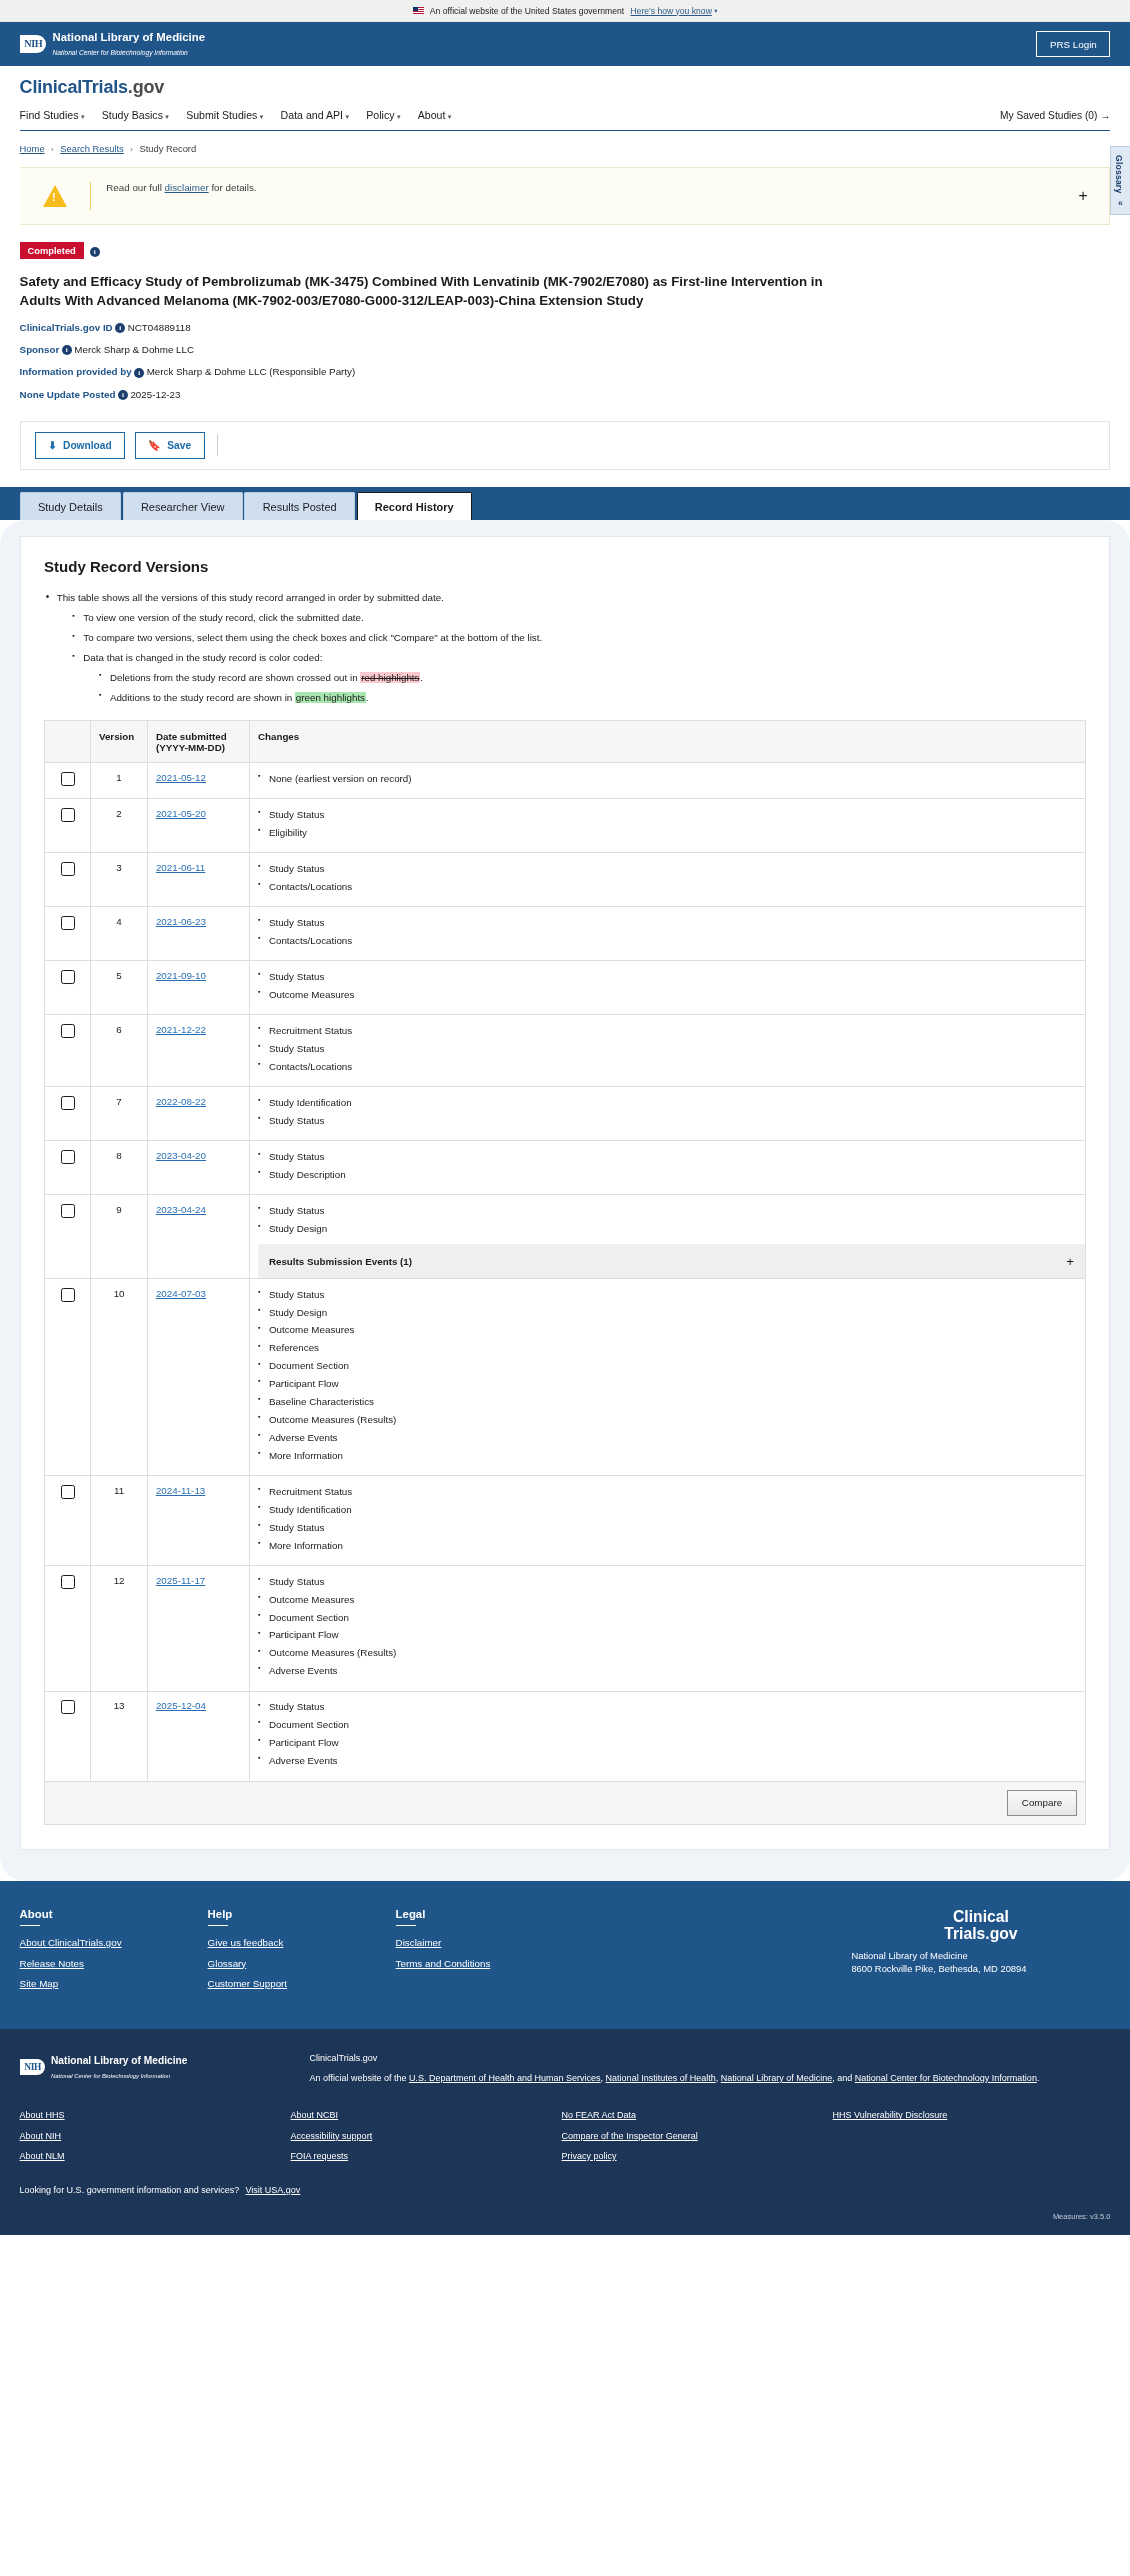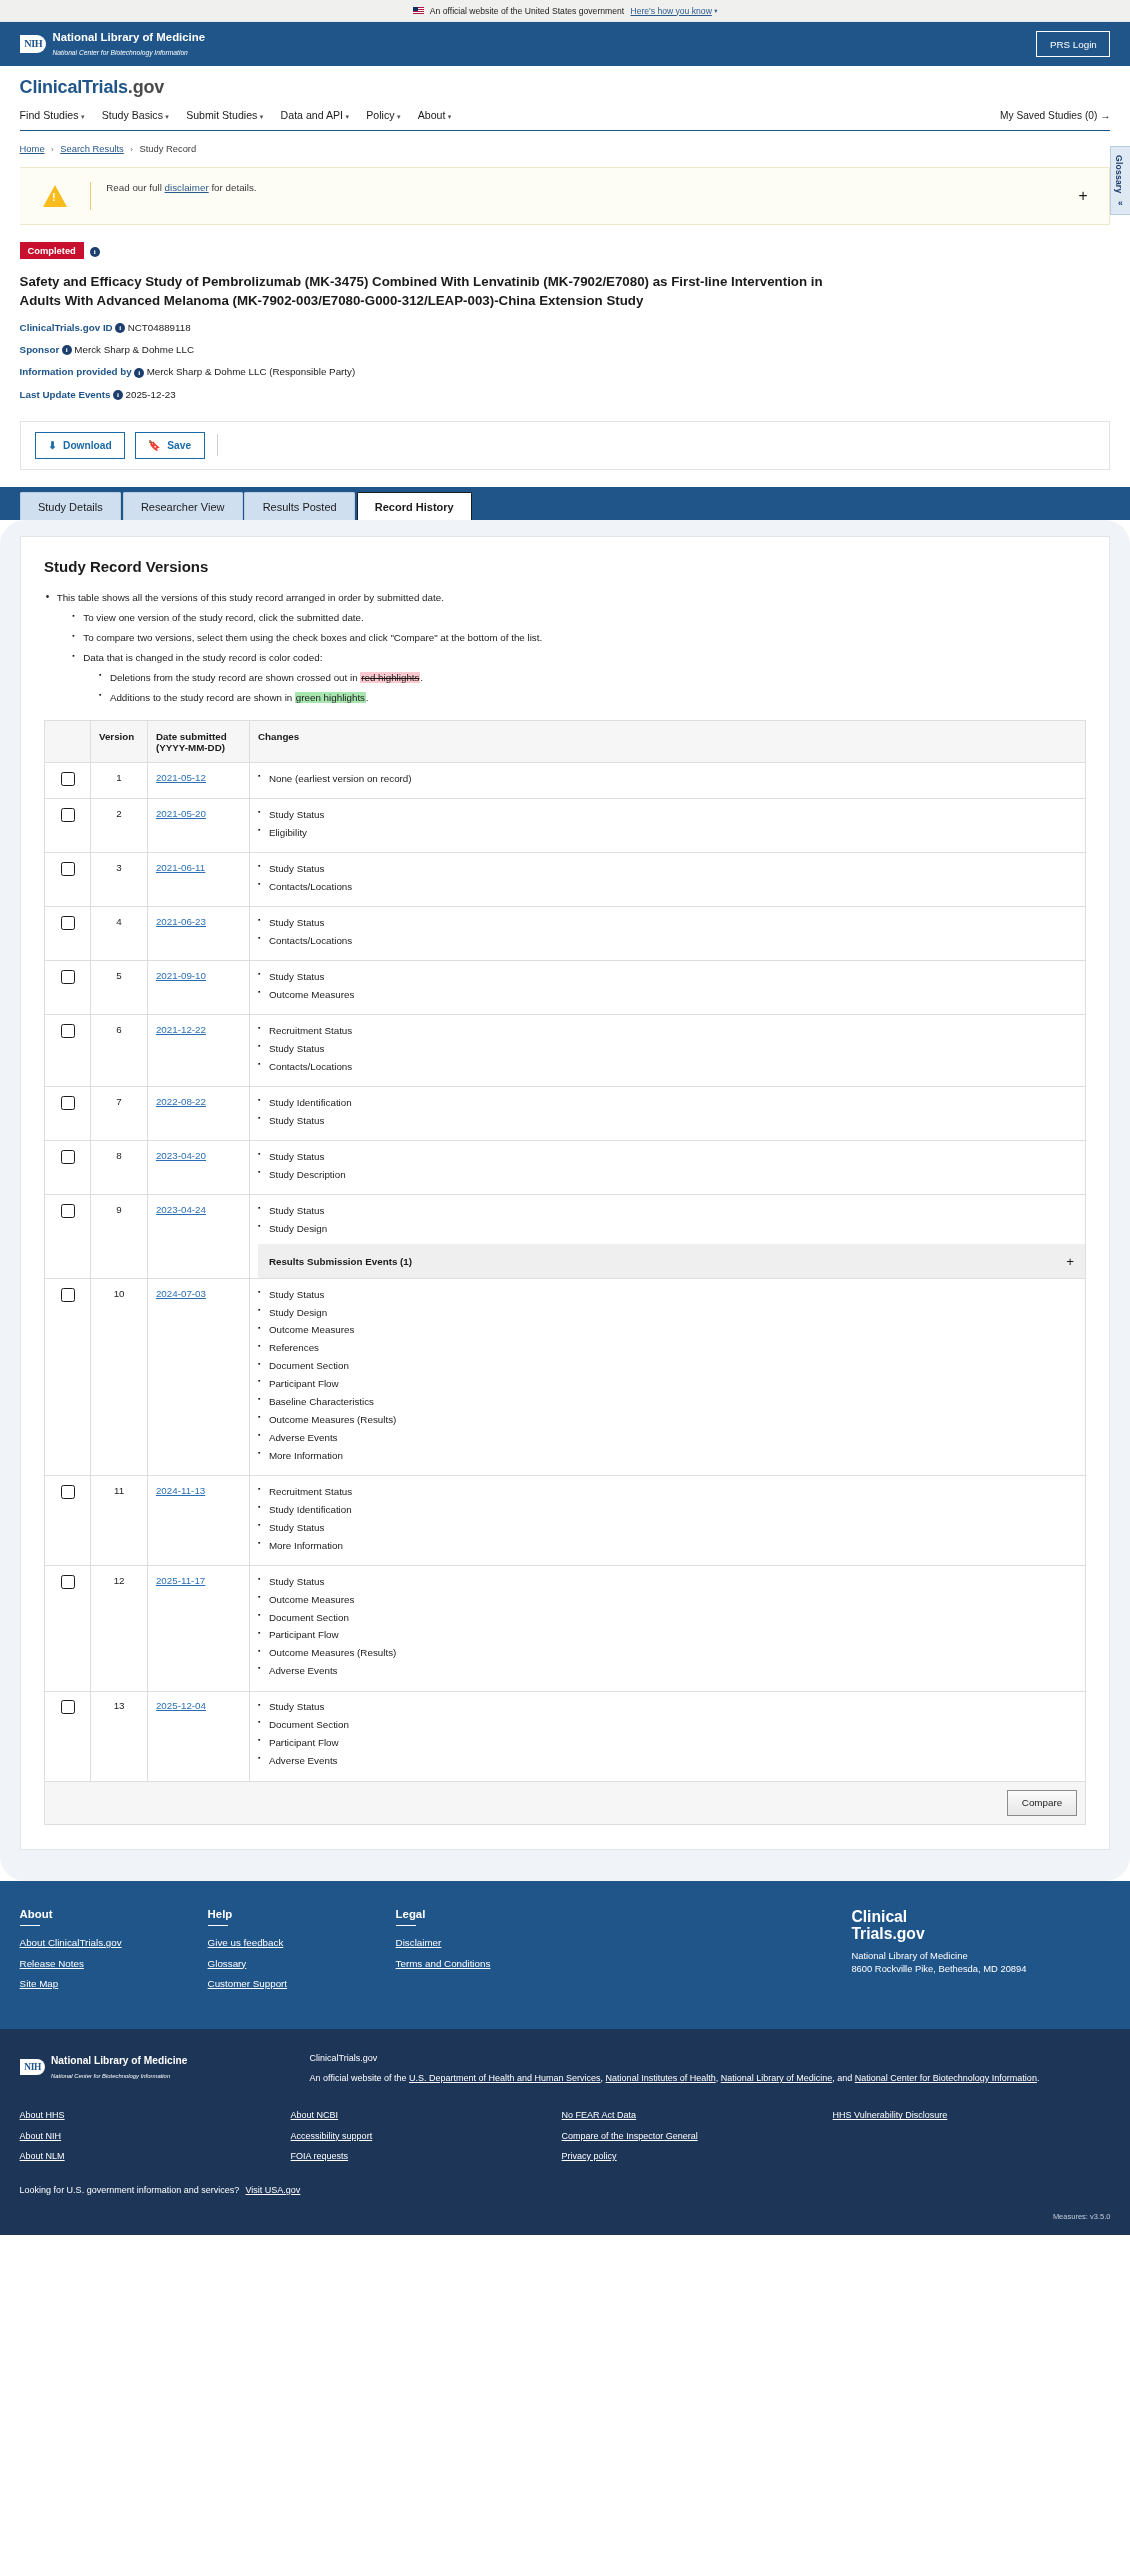--- a/index.html
+++ b/index.html
@@ -331,21 +331,21 @@
   .footer-col .rule { width: 20.4px; height: 1.6px; background:#fff; margin-bottom: 11px; }
   .footer-col a {
     display:block;
     color:#fff;
     font-size: 9.8px;
     text-decoration: underline;
     margin-bottom: 9.4px;
   }
   .footer-brand { width: 259px; }
   .footer-brand .logo-ct {
-    font-size: 15.7px; font-weight: bold; line-height: 1.1; margin-bottom: 6.3px;
+    font-size: 15.7px; font-weight: bold; line-height: 1.1; margin-bottom: 6.3px; text-align: center;
   }
   .footer-brand .addr { font-size: 9.4px; line-height: 1.45; }
 
   .footer-bottom { background:#1d3557; color:#fff; padding: 20.4px 19.6px 14px 19.6px; }
   .fb-row1 { display:flex; align-items: flex-start; gap: 31px; }
   .fb-nih { display:flex; align-items:center; width: 259px; padding-top: 3.1px; }
   .fb-nih .nih-mark { font-size: 9.4px; }
   .fb-nih .nih-text-main { font-size: 10.2px; }
   .fb-nih .nih-text-sub { font-size: 5.9px; }
   .fb-official { flex:1; font-size: 9px; line-height: 1.9; }
@@ -462,21 +462,21 @@
   <div class="meta-row">
     <span class="meta-label">ClinicalTrials.gov ID</span><span class="info-i">i</span><span>NCT04889118</span>
   </div>
   <div class="meta-row">
     <span class="meta-label">Sponsor</span><span class="info-i">i</span><span>Merck Sharp &amp; Dohme LLC</span>
   </div>
   <div class="meta-row">
     <span class="meta-label">Information provided by</span><span class="info-i">i</span><span>Merck Sharp &amp; Dohme LLC (Responsible Party)</span>
   </div>
   <div class="meta-row">
-    <span class="meta-label">Last Update Events</span><span class="info-i">i</span><span>2025-12-23</span>
+    <span class="meta-label">None Update Posted</span><span class="info-i">i</span><span>2025-12-23</span>
   </div>
 
   <div class="action-bar">
     <button class="btn-outline">
       <span>⬇</span>
       <span>Download</span>
     </button>
     <button class="btn-outline">
       <span>🔖</span>
       <span>Save</span>

